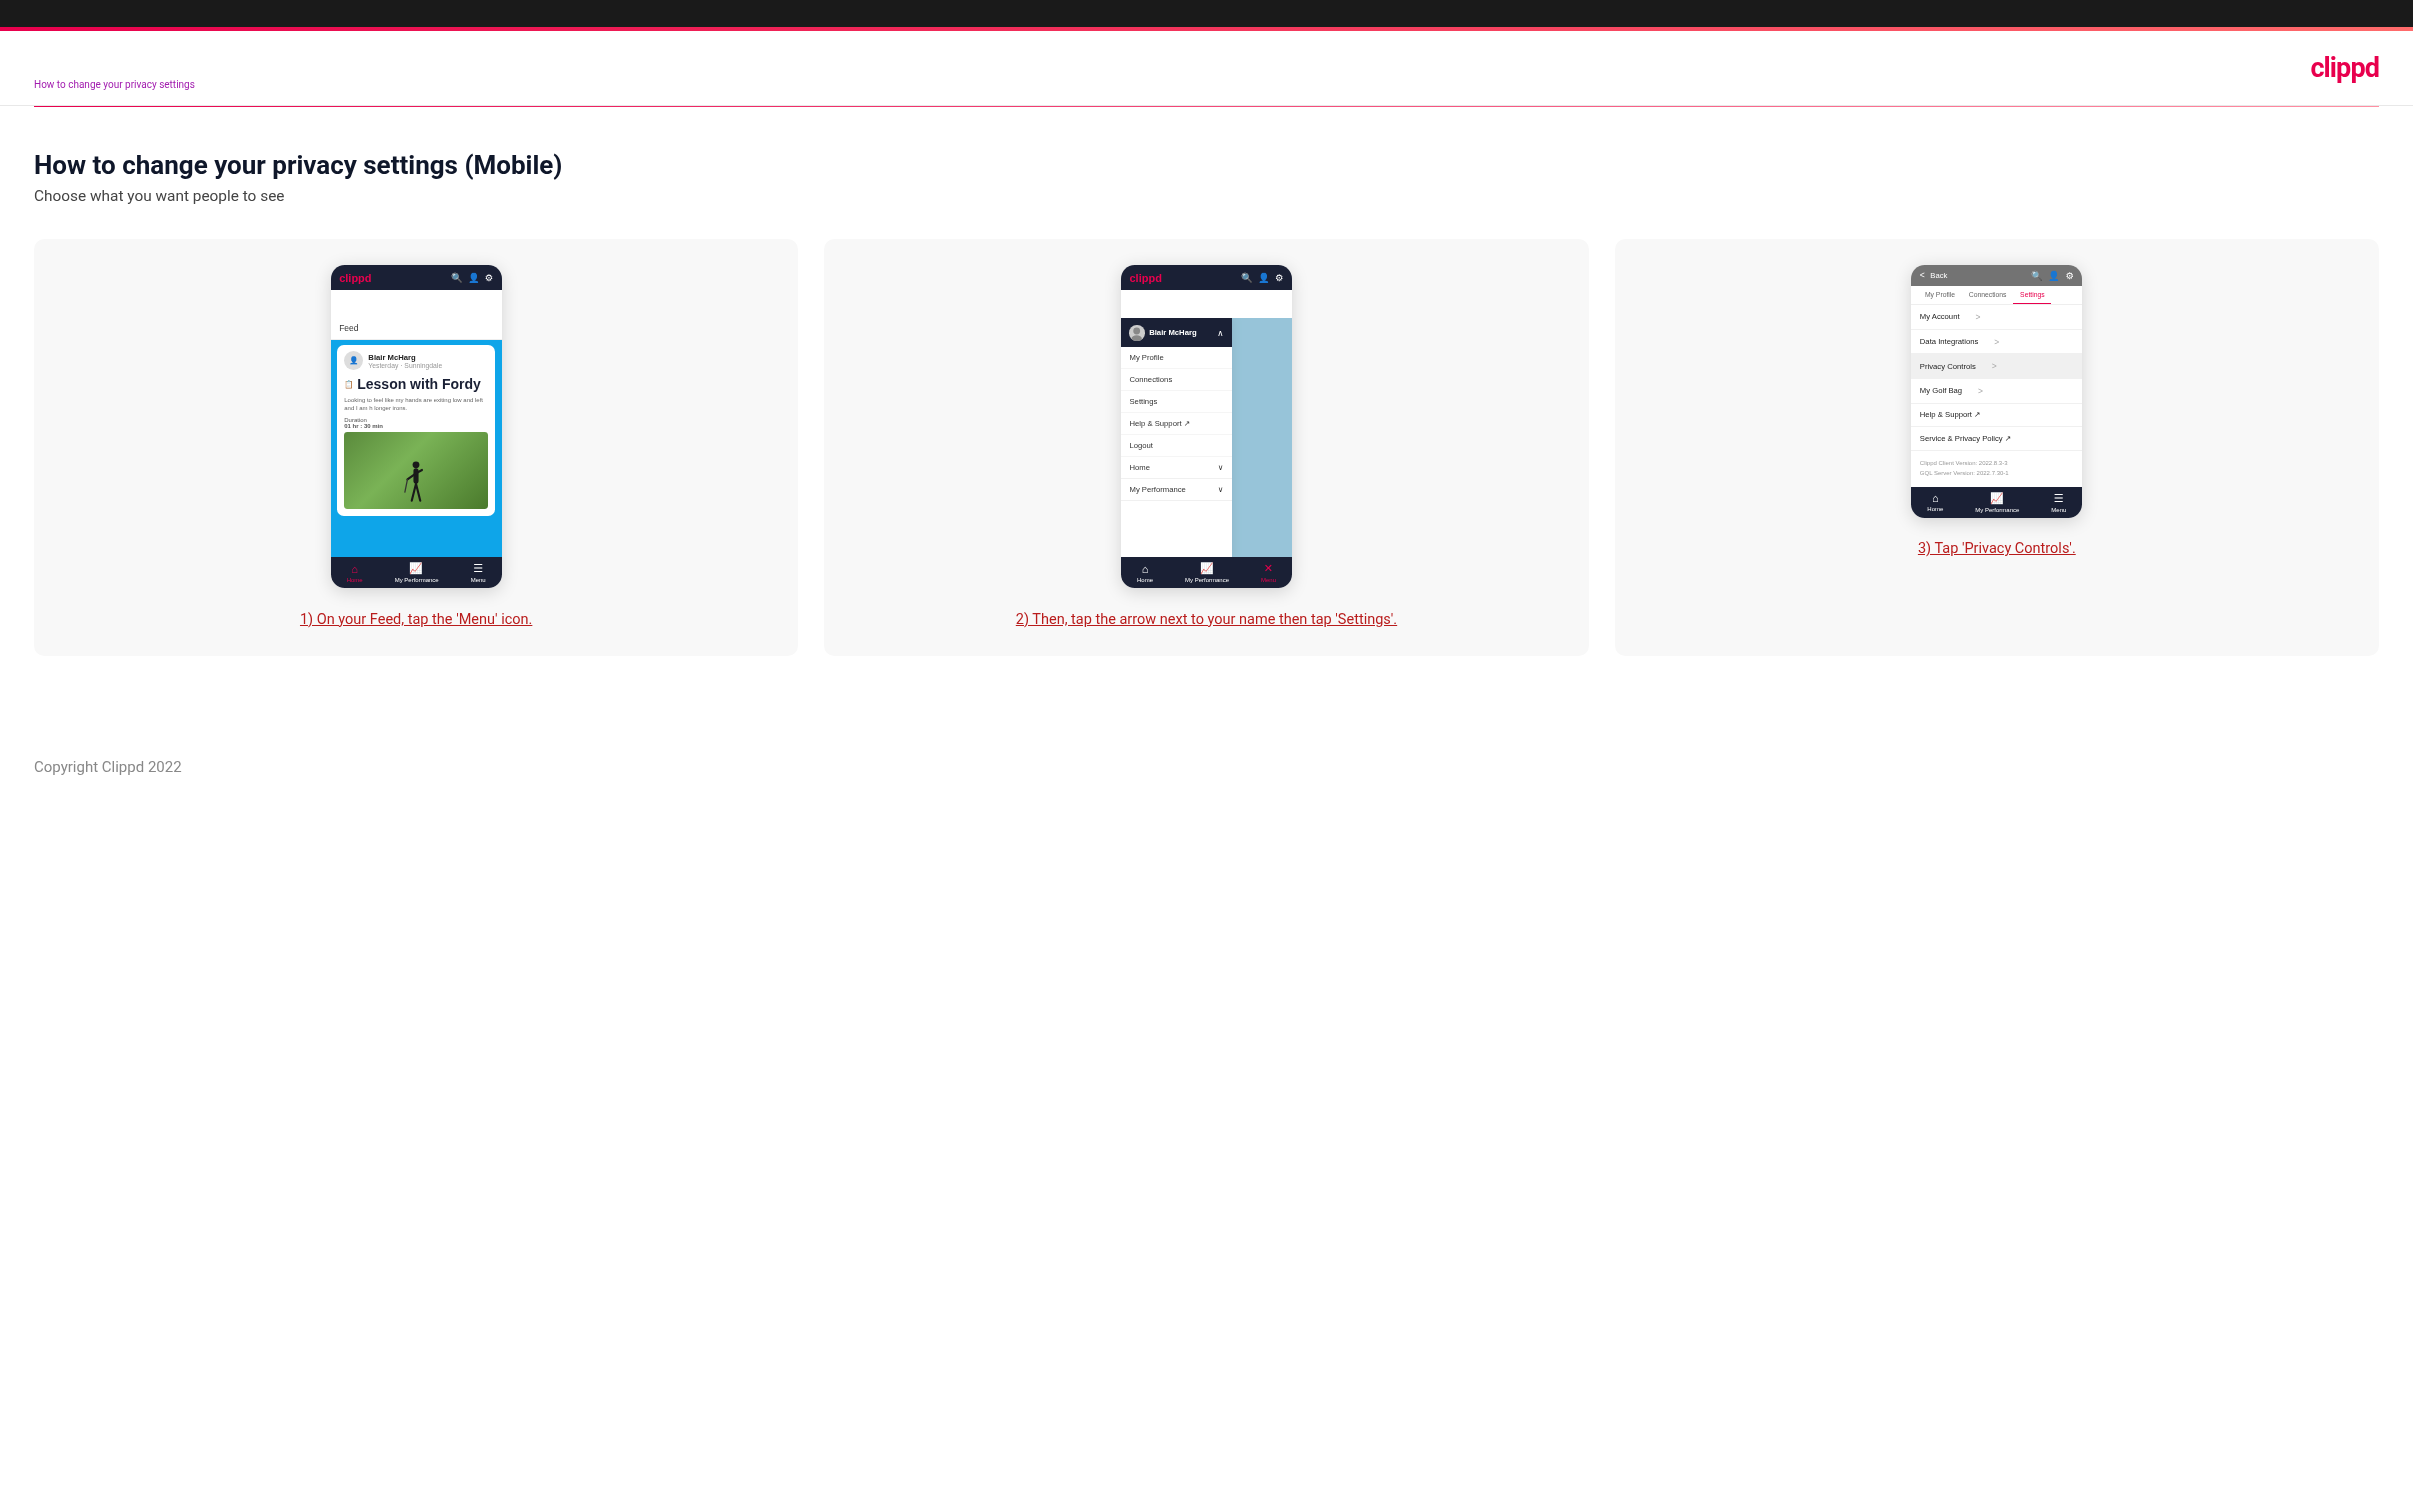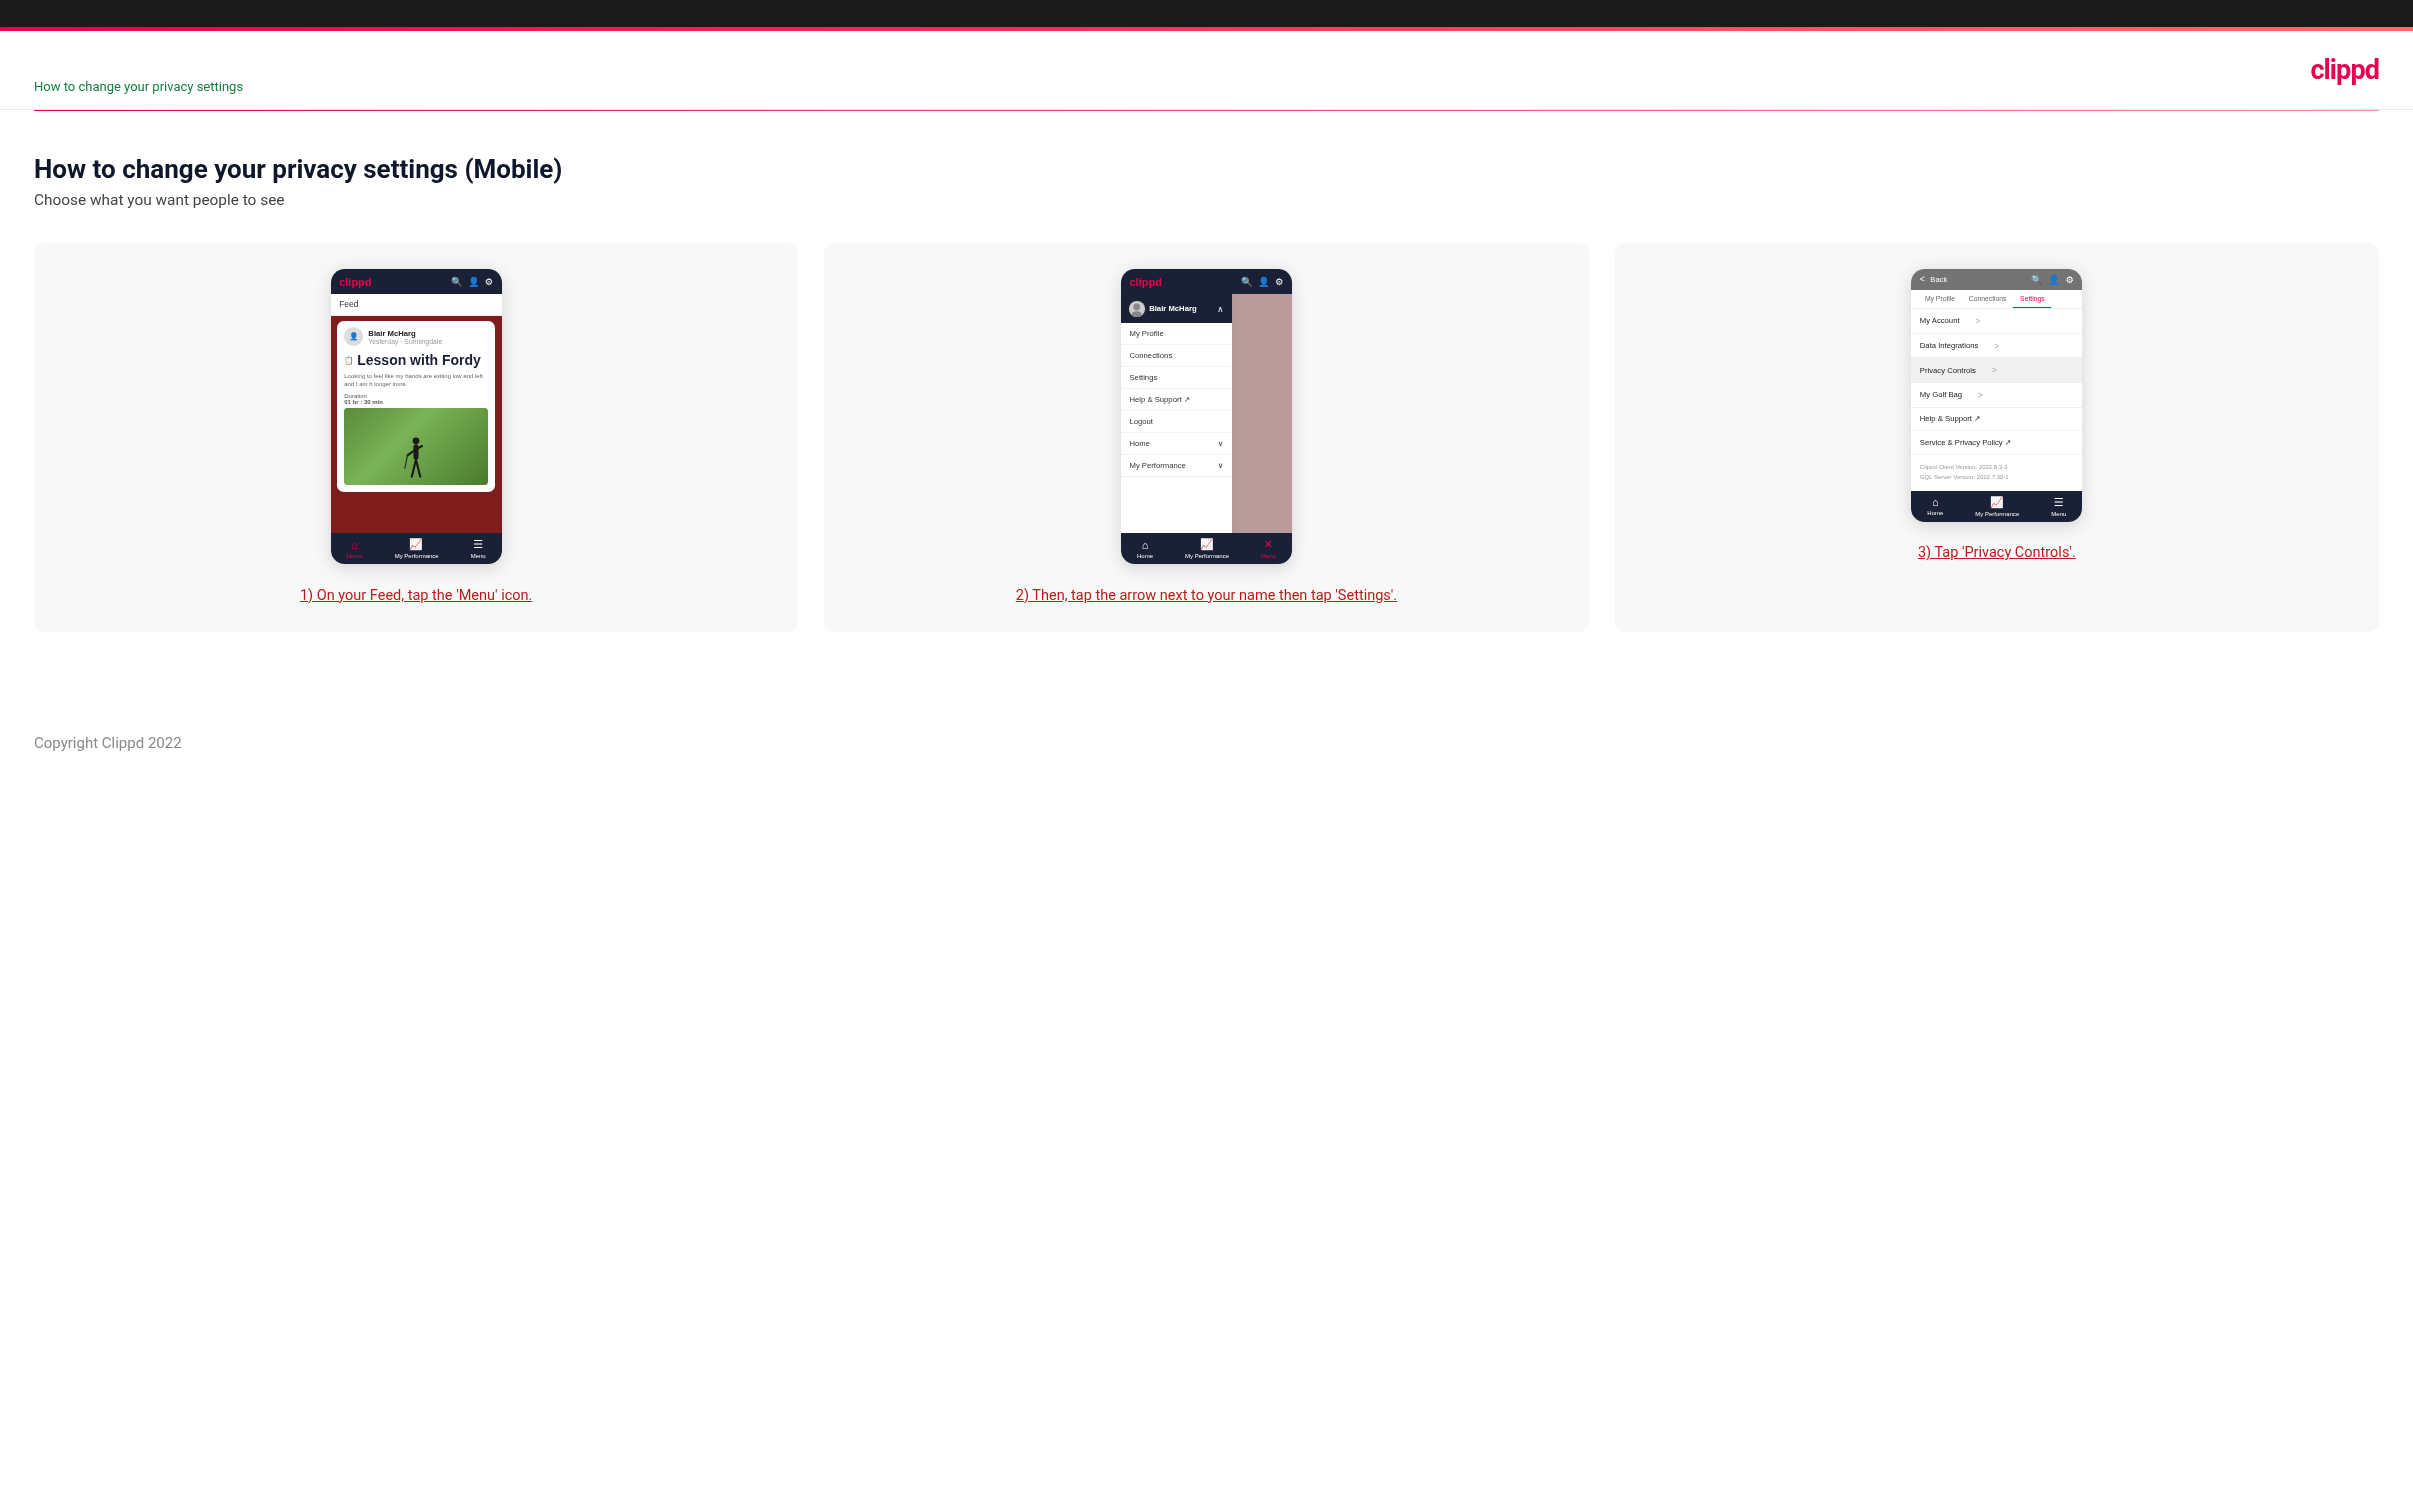--- a/index.html
+++ b/index.html
@@ -27,22 +27,22 @@
     
     .header {
       display: flex;
       align-items: center;
       justify-content: space-between;
       padding: 15.4px 34px;
       border-bottom: 0.9px solid #e8e8e8;
     }
 
     .header-title {
-      font-size: 13px;
-      color: #15803d;
+      font-size: 10px;
+      color: #a21caf;
       margin-top: 32px;
     }
 
     .logo {
       font-size: 27px;
       font-weight: 700;
       color: #e8004d;
       letter-spacing: -0.9px;
     }
 
@@ -124,23 +124,24 @@
 
     .phone-icons {
       display: flex;
       gap: 5.1px;
       color: #fff;
       font-size: 9.4px;
     }
 
     
     .phone-body {
-      background: #7f1d1d;
+      background: #0ea5e9;
       min-height: 239px;
       position: relative;
+      margin-top: 28px;
     }
 
     
     .feed-tab {
       background: #fff;
       padding: 5.1px 8.5px;
       font-size: 8.5px;
       color: #333;
       border-bottom: 0.9px solid #eee;
     }

